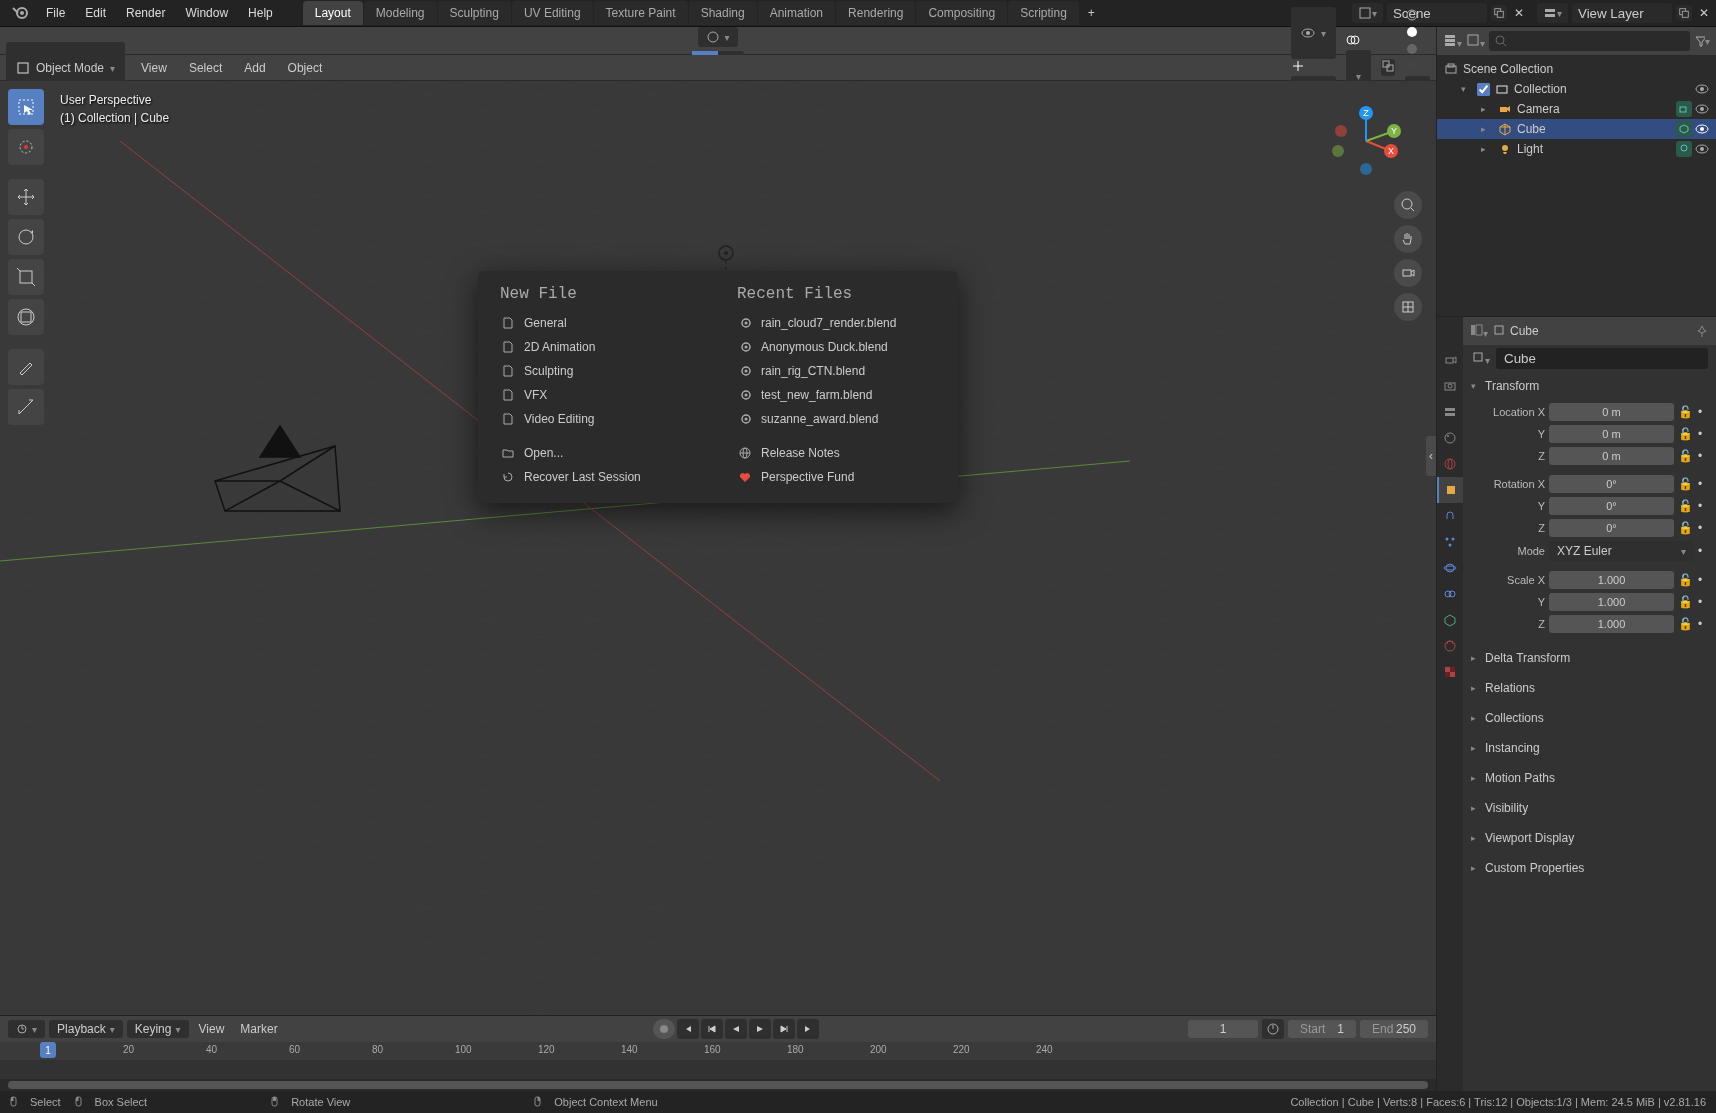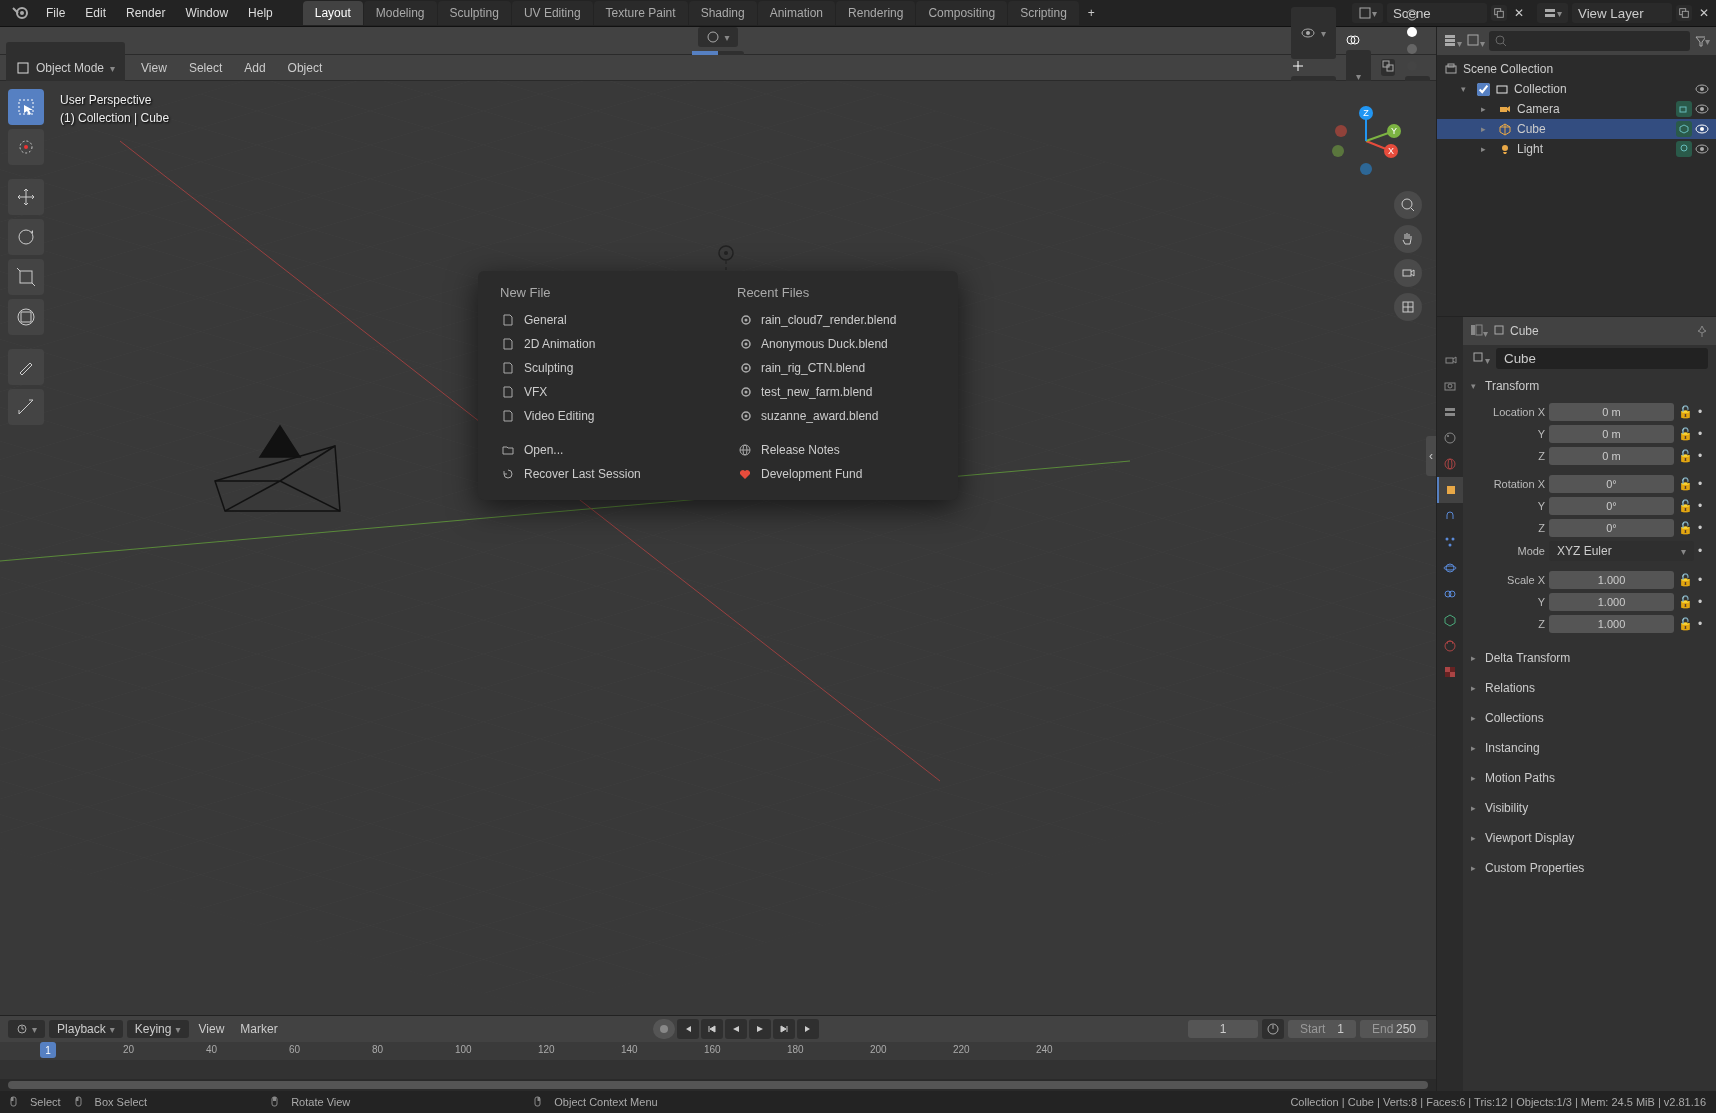--- a/index.html
+++ b/index.html
@@ -50,21 +50,21 @@
 .grid-canvas { position: absolute; inset: 0; }
 
 
 .splash { position: absolute; left: 50%; top: 190px; transform: translateX(-50%); width: 480px; background: #2b2b2b; border-radius: 6px; box-shadow: 0 8px 30px rgba(0,0,0,0.6); overflow: hidden; z-index: 100; }
 .splash-hero { height: 240px; background: linear-gradient(135deg, #4a3628 0%, #2a1f18 50%, #3d2e20 100%); position: relative; display: flex; align-items: flex-start; padding: 20px; }
 .splash-hero .blender-logo { display: flex; align-items: center; gap: 8px; color: #fff; font-size: 22px; font-weight: 500; }
 .splash-hero .version { position: absolute; right: 18px; top: 14px; color: #fff; font-size: 12px; }
 .splash-hero .credit { position: absolute; right: 18px; bottom: 12px; color: #ddd; font-size: 11px; }
 .splash-body { padding: 14px 18px; display: flex; gap: 30px; }
 .splash-col { flex: 1; }
-.splash-heading { font-size: 13px; color: #aaa; margin-bottom: 8px; padding-left: 4px; }
+.splash-heading { font-size: 16px; color: #aaa; margin-bottom: 8px; padding-left: 4px; font-family: Liberation Mono, monospace; }
 .splash-item { display: flex; align-items: center; gap: 8px; padding: 4px 4px; cursor: pointer; border-radius: 3px; }
 .splash-item .icn { width: 16px; height: 16px; display: flex; align-items: center; justify-content: center; }
 .splash-divider { height: 10px; }
 
 
 .timeline { height: 76px; background: #323232; border-top: 1px solid #222; display: flex; flex-direction: column; }
 .tl-header { height: 26px; display: flex; align-items: center; padding: 0 8px; gap: 4px; background: #424242; }
 .tl-header .dropdown { background: #2f2f2f; padding: 2px 8px; border-radius: 3px; cursor: pointer; display: flex; align-items: center; gap: 4px; }
 .tl-header .menu-item { padding: 3px 6px; cursor: pointer; }
 .tl-header .transport { display: flex; gap: 2px; margin: 0 auto; }
@@ -585,21 +585,21 @@
                   </svg>
                 </span>
                 <span>Release Notes</span>
               </div>
             <div class="splash-item">
                 <span class="icn">
                   <svg width="14" height="14">
                     <path d="M7 12 L2 7 A3 3 0 0 1 7 4 A3 3 0 0 1 12 7 Z" fill="#e74c3c"></path>
                   </svg>
                 </span>
-                <span>Development Fund</span>
+                <span>Perspective Fund</span>
               </div>
           </div>
         </div>
       </div>
     </div>
 
     <div class="timeline">
       <div class="tl-header">
         <div class="dropdown">
             <svg width="12" height="12">

